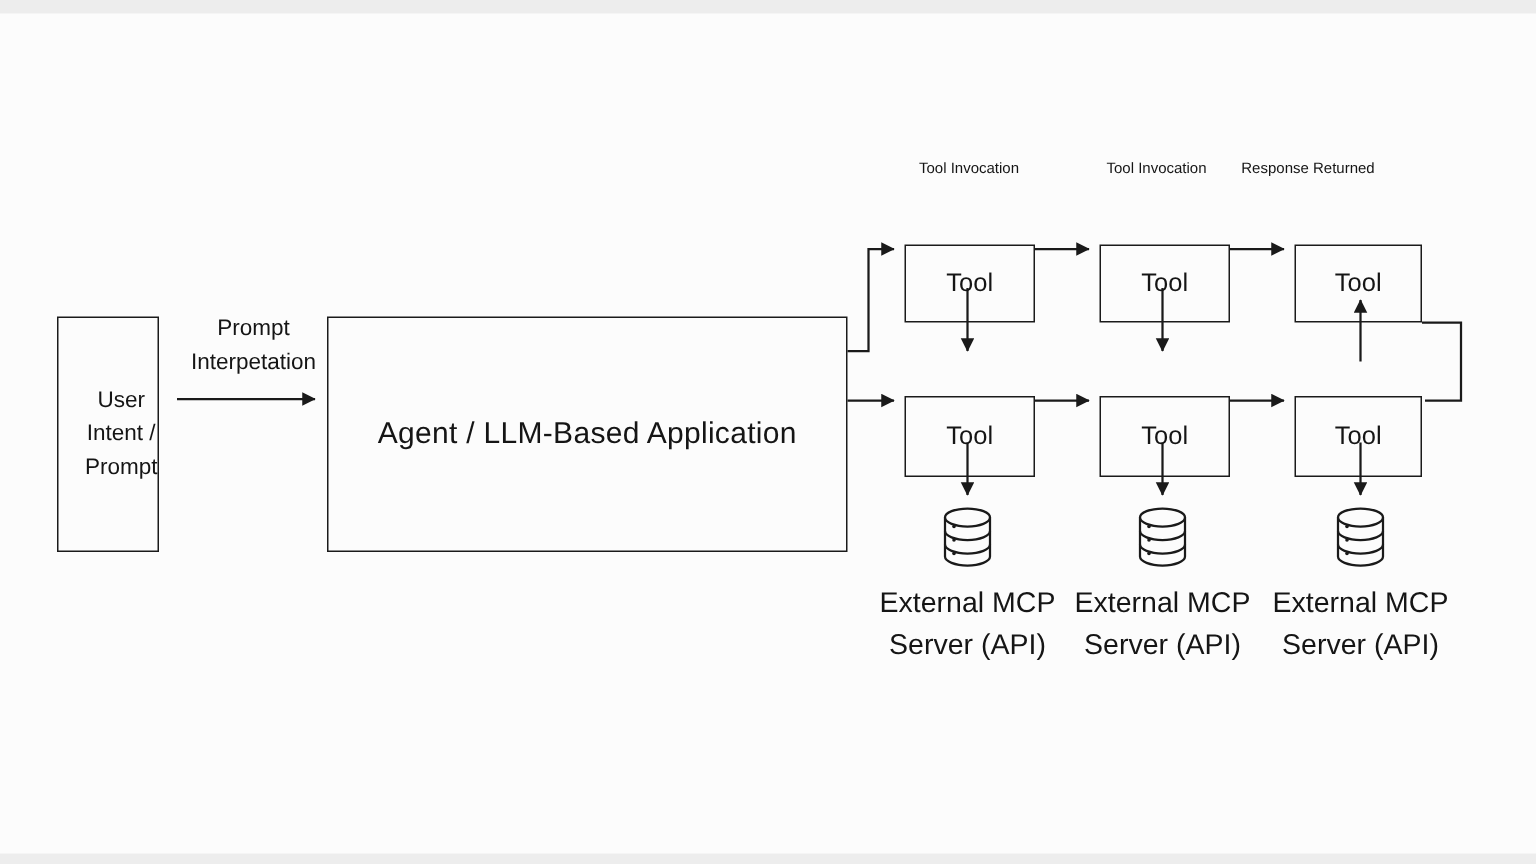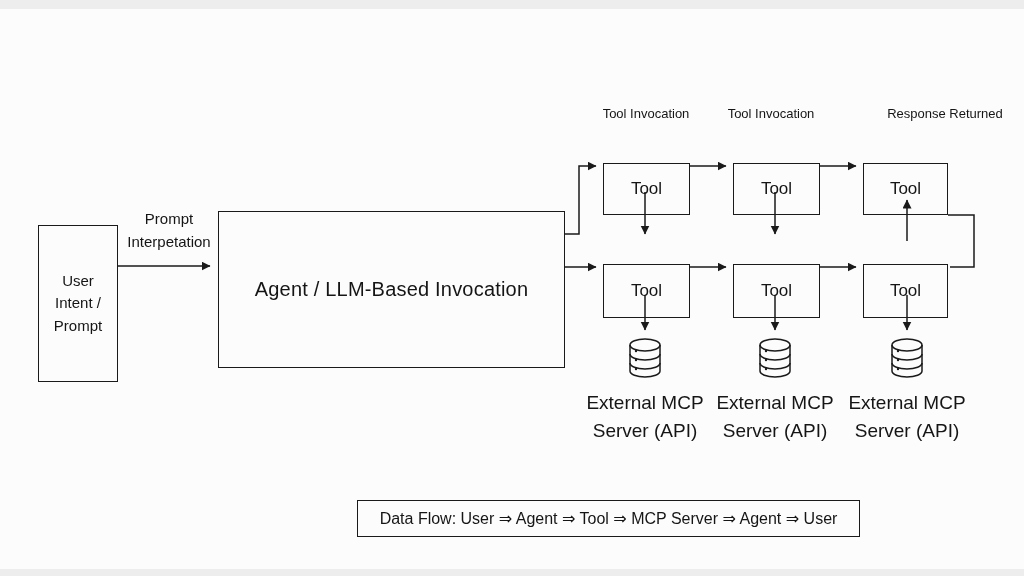--- a/index.html
+++ b/index.html
@@ -11,21 +11,21 @@
   .strip.top{top:0;height:9px;}
   .strip.bottom{bottom:0;height:7px;}
   .arrows{position:absolute;left:0;top:0;pointer-events:none;}
   .box{
     position:absolute;border:1.5px solid #1a1a1a;box-sizing:border-box;background:transparent;
     display:flex;align-items:center;justify-content:center;text-align:center;margin-top:23px;
   }
   .label{position:absolute;text-align:center;}
   .pre{white-space:pre-line;}
   .t15{font-size:15px;line-height:1.5;}
-  .t155{font-size:13px;line-height:1.3;}
+  .t155{font-size:10px;line-height:1.3;}
   .t17{font-size:17px;}
   .t20{font-size:20px;letter-spacing:.2px;}
   .t16{font-size:16px;}
   .dbicon{position:absolute;width:44px;height:46px;}
   .dblabel{font-size:19px;line-height:1.45;}
 </style>
 </head>
 <body>
 
 <div class="stage">
@@ -50,36 +50,36 @@
       <path d="M907 241 L907 200" marker-end="url(#ah)"></path>
       <path d="M690 267 L726 267" marker-end="url(#ah)"></path>
       <path d="M820 267 L856 267" marker-end="url(#ah)"></path>
       <path d="M948 215 L974 215 L974 267 L950 267"></path>
       <path d="M645 295 L645 330" marker-end="url(#ah)"></path>
       <path d="M775 295 L775 330" marker-end="url(#ah)"></path>
       <path d="M907 295 L907 330" marker-end="url(#ah)"></path>
     </g>
   </svg>
 
-  <div class="box" style="left:38px;top:202px;width:80px;height:157px;">
+  <div class="box" style="left:38px;top:188px;width:68px;height:157px;justify-content:flex-end;">
     <span class="pre t15">User
 Intent /
 Prompt</span>
   </div>
 
   <div class="label pre t15" style="left:112px;top:208px;width:114px;">Prompt
 Interpetation</div>
 
   <div class="box" style="left:218px;top:188px;width:347px;height:157px;">
-    <span class="t20">Agent / LLM-Based Invocation</span>
+    <span class="t20">Agent / LLM-Based Application</span>
   </div>
 
   <div class="label t155" style="left:576px;top:106px;width:140px;">Tool Invocation</div>
   <div class="label t155" style="left:701px;top:106px;width:140px;">Tool Invocation</div>
-  <div class="label t155" style="left:865px;top:106px;width:160px;">Response Returned</div>
+  <div class="label t155" style="left:792px;top:106px;width:160px;">Response Returned</div>
 
   <div class="box" style="left:603px;top:140px;width:87px;height:52px;">
     <span class="t17">Tool</span>
   </div>
   <div class="box" style="left:733px;top:140px;width:87px;height:52px;">
     <span class="t17">Tool</span>
   </div>
   <div class="box" style="left:863px;top:140px;width:85px;height:52px;">
     <span class="t17">Tool</span>
   </div>
@@ -140,17 +140,14 @@
     </svg>
   </div>
 
   <div class="label pre dblabel" style="left:575px;top:389px;width:140px;">External MCP
 Server (API)</div>
   <div class="label pre dblabel" style="left:705px;top:389px;width:140px;">External MCP
 Server (API)</div>
   <div class="label pre dblabel" style="left:837px;top:389px;width:140px;">External MCP
 Server (API)</div>
 
-  <div class="box" style="left:357px;top:477px;width:503px;height:37px;border-width:1.5px;">
-    <span class="t16">Data Flow: User ⇒ Agent ⇒ Tool ⇒ MCP Server ⇒ Agent ⇒ User</span>
-  </div>
 
 </div>
 
 </body></html>

